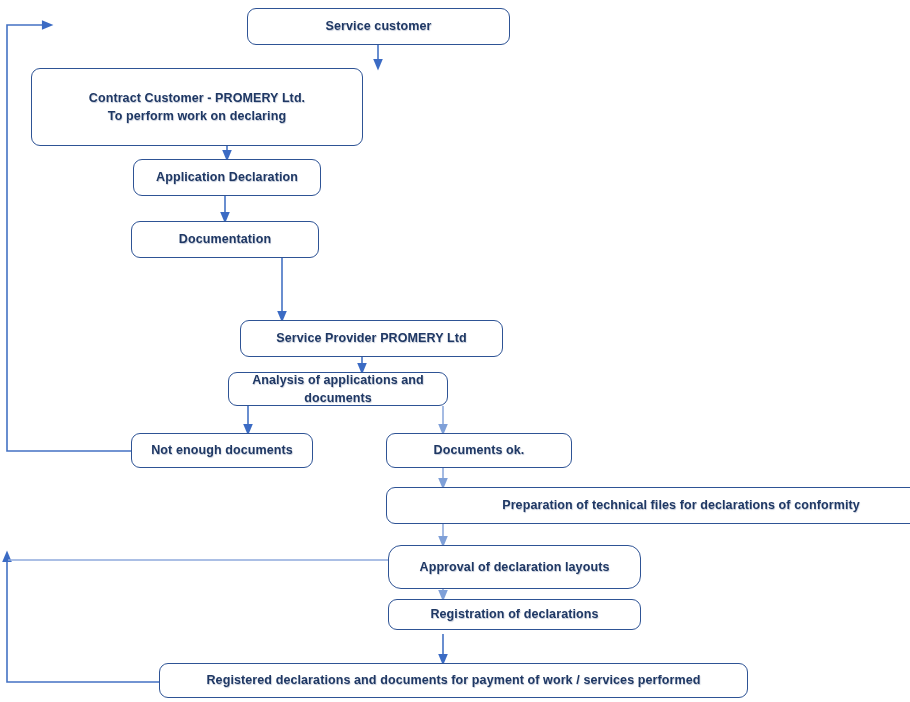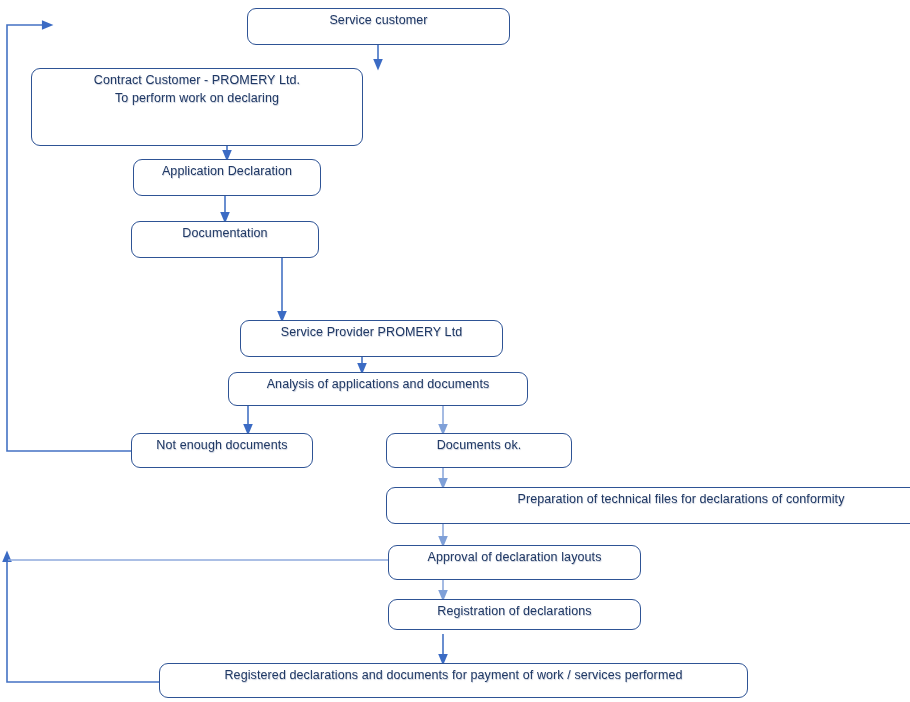--- a/index.html
+++ b/index.html
@@ -10,25 +10,25 @@
     font-family:"Liberation Sans", sans-serif;
     overflow:hidden;
   }
   .node{
     position:absolute;
     box-sizing:border-box;
     background:#ffffff;
     border:1.4px solid #2E5395;
     border-radius:9px;
     display:flex;
-    align-items:flex-start;
+    align-items:center;
     justify-content:center;
     text-align:center;
     color:#1F3864;
-    font-weight:normal;
+    font-weight:bold;
     font-size:12.5px;
     line-height:1.45;
     letter-spacing:0.1px;
     text-shadow:0.6px 0.9px 0.8px rgba(150,160,185,0.55);
     padding:2px 6px;
     z-index:3;
   }
   .node.two-line{ white-space:pre-line; }
   svg.wires{
     position:absolute;left:0;top:0;width:910px;height:702px;
@@ -93,37 +93,37 @@
   </div>
 
   <div class="node" style="left:131px;top:221px;width:188px;height:37px;">
     <span class="lbl">Documentation</span>
   </div>
 
   <div class="node" style="left:240px;top:320px;width:263px;height:37px;">
     <span class="lbl">Service Provider PROMERY Ltd</span>
   </div>
 
-  <div class="node" style="left:228px;top:372px;width:300px;height:34px;">
+  <div class="node" style="left:228px;top:372px;width:220px;height:34px;">
     <span class="lbl">Analysis of applications and documents</span>
   </div>
 
   <div class="node" style="left:131px;top:433px;width:182px;height:35px;">
     <span class="lbl">Not enough documents</span>
   </div>
 
   <div class="node" style="left:386px;top:433px;width:186px;height:35px;">
     <span class="lbl">Documents ok.</span>
   </div>
 
   <div class="node" style="left:386px;top:487px;width:590px;height:37px;">
     <span class="lbl">Preparation of technical files for declarations of conformity</span>
   </div>
 
-  <div class="node" style="left:388px;top:545px;width:253px;height:35px;">
+  <div class="node" style="left:388px;top:545px;width:253px;height:44px;border-radius:13px;">
     <span class="lbl">Approval of declaration layouts</span>
   </div>
 
   <div class="node" style="left:388px;top:599px;width:253px;height:31px;">
     <span class="lbl">Registration of declarations</span>
   </div>
 
   <div class="node" style="left:159px;top:663px;width:589px;height:35px;">
     <span class="lbl">Registered declarations and documents for payment of work / services performed</span>
   </div>

